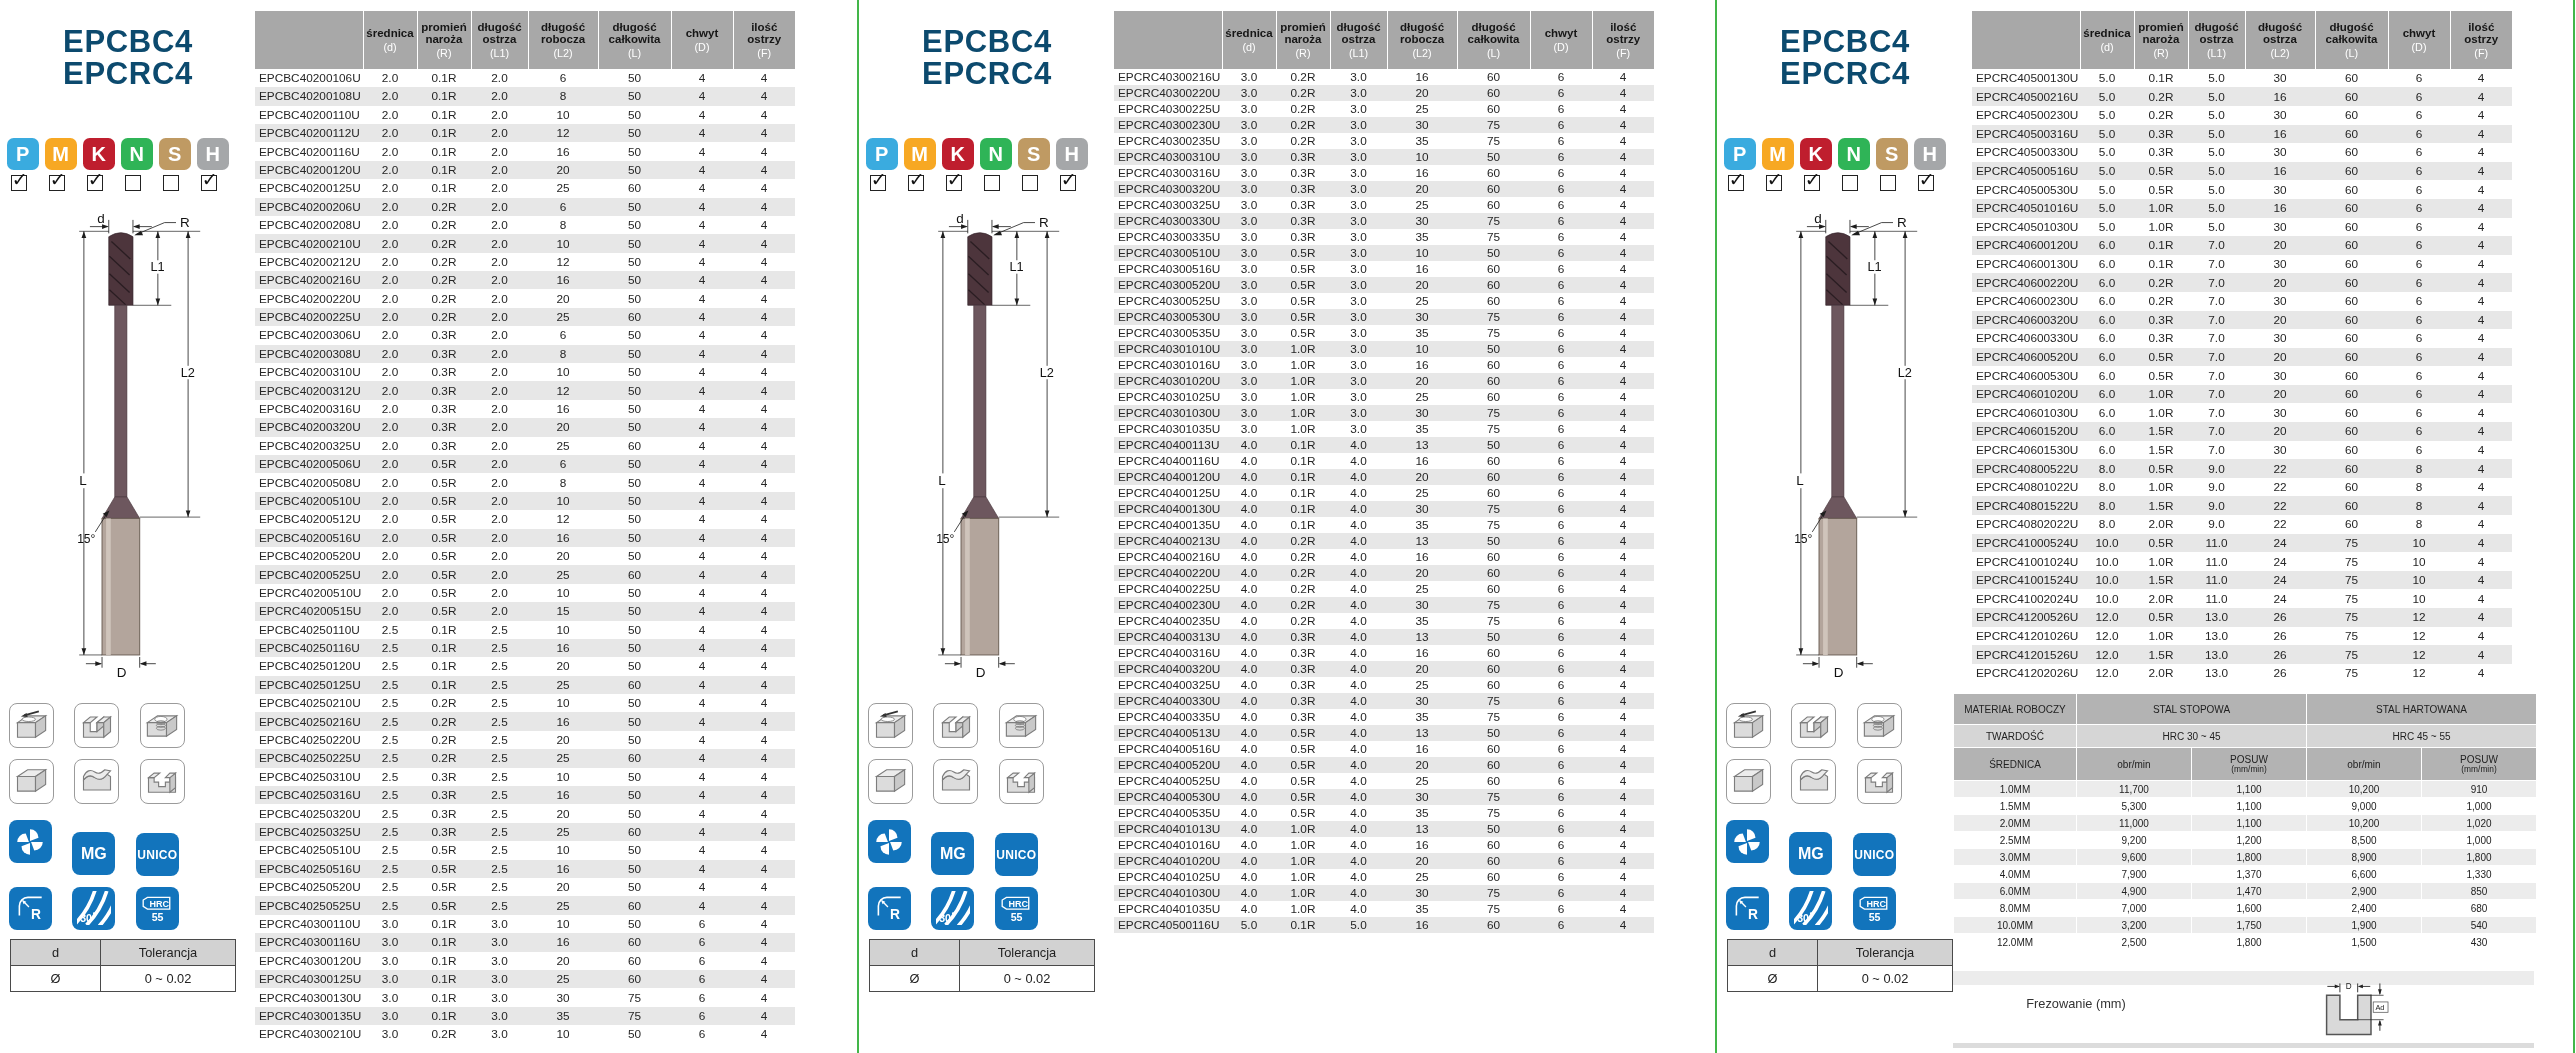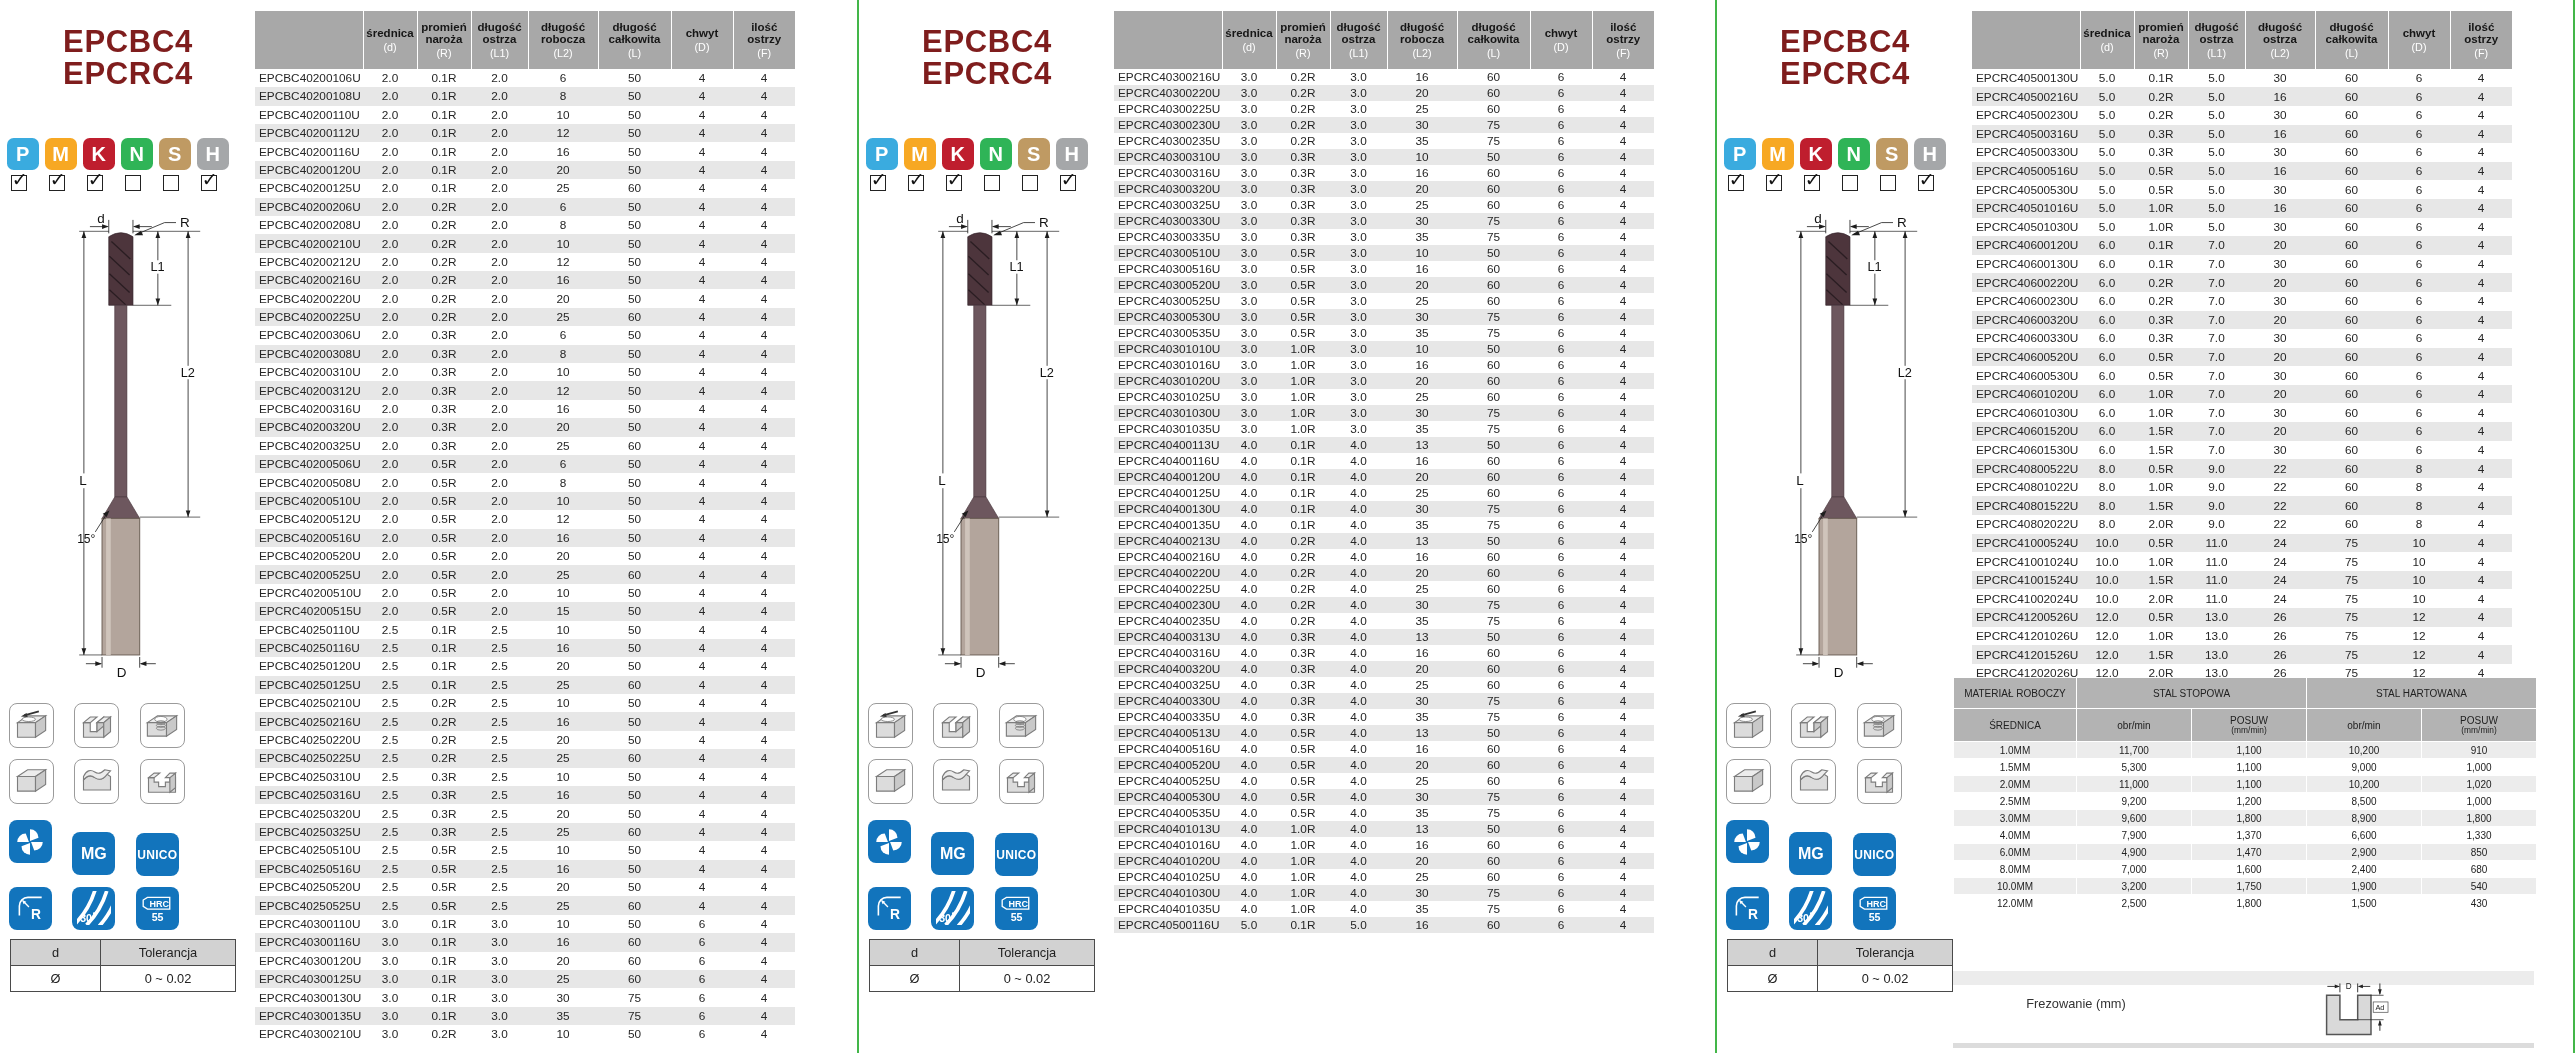--- a/index.html
+++ b/index.html
@@ -1,19 +1,19 @@
 <!DOCTYPE html>
 <html style="font-size:10.8px"><head>
 <meta charset="utf-8">
 <style>
   html,body{margin:0;padding:0;background:#fff;}
   body{width:2576px;height:1053px;position:relative;font-family:"Liberation Sans",sans-serif;color:#222;overflow:hidden;}
   .vsep{position:absolute;top:0;bottom:0;width:2px;}
   .panel{position:absolute;top:0;width:857px;height:1053px;}
-  .title{position:absolute;left:20px;top:25.6px;width:216px;text-align:center;font-size:31px;font-weight:bold;line-height:1.05;letter-spacing:0.7px;color:#7f1d1d;}
+  .title{position:absolute;left:20px;top:25.6px;width:216px;text-align:center;font-size:31px;font-weight:bold;line-height:1.05;letter-spacing:0.7px;color:#0c4a6e;}
   
   .mats{position:absolute;left:6.7px;top:138px;width:233px;display:flex;gap:6px;}
   .mat{width:32px;}
   .msq{width:32px;height:32px;border-radius:6.7px;color:#fff;font-size:20px;font-weight:bold;display:flex;align-items:center;justify-content:center;}
   .mcb{width:14px;height:14px;border:1.7px solid #222;margin:5.4px 0 0 4px;position:relative;background:#fff;}
   .tick{position:absolute;left:0px;top:-6.7px;font-size:19px;color:#111;line-height:1;}
   
   .drawing{position:absolute;left:20px;top:214px;}
   
   .pictos{position:absolute;left:8.8px;top:703px;width:243px;}
@@ -33,21 +33,21 @@
   .cat thead th:first-child{border-left:none;}
   .cat th .nm{display:block;font-weight:bold;font-size:11.5px;color:#161616;line-height:1.1;}
   .cat th .sy{display:block;font-size:10.8px;color:#fff;font-weight:normal;margin-top:1.3px;}
   .cat tbody td{font-size:11.8px;text-align:center;color:#262626;white-space:nowrap;overflow:hidden;}
   .cat tbody td.c0{text-align:left;padding-left:4px;}
   .cat tbody tr:nth-child(even){background:#e7e7e7;}
   .p1 tbody tr{height:18.4px;}
   .p2 tbody tr{height:14px;}
   .p3 tbody tr{height:18.6px;}
   
-  .params{position:absolute;left:1953px;top:677px;border-collapse:collapse;table-layout:fixed;width:581px;}
+  .params{position:absolute;left:1953px;top:693px;border-collapse:collapse;table-layout:fixed;width:581px;}
   .params th,.params td{border:1.3px solid #fff;font-weight:normal;text-align:center;font-size:10px;color:#222;}
   .params .hdr1 th{background:#b3b3b3;height:28px;}
   .params .hdr2 th{background:#e2e2e2;height:20px;}
   .params .hdr3 th{background:#d6d6d6;height:20px;}
   .params .hdr4 th{background:#b3b3b3;height:30px;}
   .params tbody tr{height:17px;}
   .params tbody tr:nth-child(odd){background:#ececec;}
   .params .sub{display:block;font-size:8.4px;line-height:1;}
   .stripe{position:absolute;left:1953px;top:971px;width:581px;height:13.5px;background:#ececec;}
   .frez{position:absolute;left:1975px;top:996px;width:202px;font-size:12.8px;color:#333;text-align:center;line-height:1.3;}
@@ -2244,20 +2244,25 @@
       <col style="width:115px">
       <col style="width:115px">
       <col style="width:115px">
       <col style="width:115px">
     </colgroup>
   <thead>
     <tr class="hdr1">
       <th>MATERIAŁ ROBOCZY</th>
       <th colspan="2">STAL STOPOWA</th>
       <th colspan="2">STAL HARTOWANA</th>
+    </tr>
+    <tr class="hdr3">
+      <th>TWARDOŚĆ</th>
+      <th colspan="2">HRC 30 ~ 45</th>
+      <th colspan="2">HRC 45 ~ 55</th>
     </tr>
     <tr class="hdr4">
       <th>ŚREDNICA</th>
       <th>obr/min</th>
       <th><span>POSUW</span><span class="sub">(mm/min)</span></th>
       <th>obr/min</th>
       <th><span>POSUW</span><span class="sub">(mm/min)</span></th>
     </tr>
   </thead>
   <tbody>

